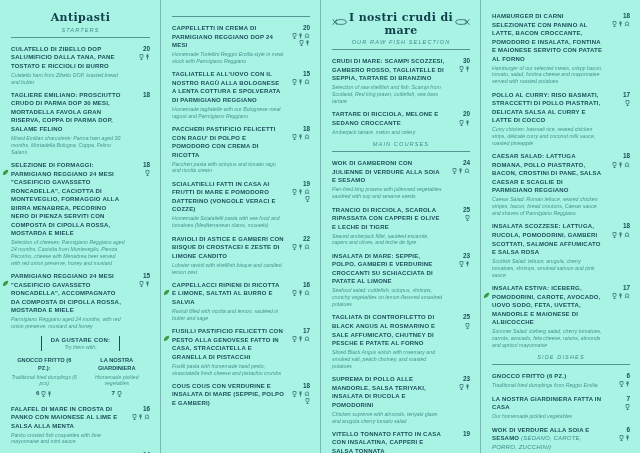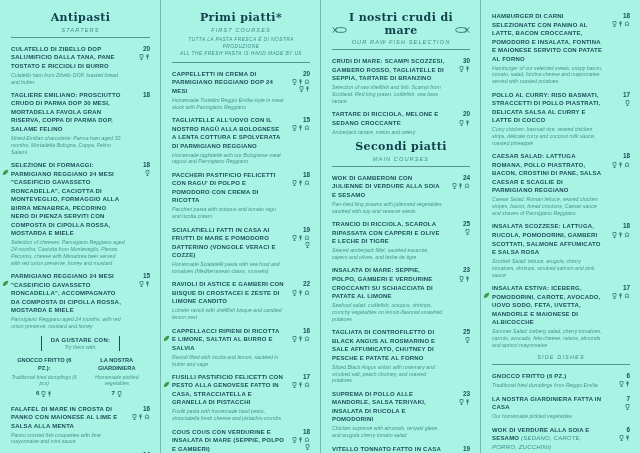--- a/index.html
+++ b/index.html
@@ -12,21 +12,21 @@
   .menu{display:flex;width:640px;height:453px;}
   .col{width:160px;box-sizing:border-box;padding:12px 10px 12px 11px;position:relative;}
   .col + .col{border-left:1px solid rgba(27,79,88,.35);}
 
   .sec-head{text-align:center;margin:0 0 4px;}
   .sec-title{font-family:"DejaVu Serif", serif;font-weight:bold;font-size:11px;color:#113f4c;letter-spacing:.4px;line-height:1.15;}
   .sec-sub{font-style:italic;font-size:5.6px;letter-spacing:1.1px;color:#3e8e8a;margin-top:2px;}
   .sec-note{font-style:italic;font-size:4.9px;letter-spacing:.4px;color:#3e8e8a;margin-top:3px;line-height:1.5;}
   .rule{border:none;border-top:1px solid rgba(20,70,80,.55);margin:4px 0 7px;}
 
-  .fish-row{display:flex;align-items:center;justify-content:space-between;}
+  .fish-row{display:flex;align-items:flex-start;justify-content:space-between;}
   .fish-row .sec-center{flex:1;}
 
   .item{display:flex;margin-bottom:5.5px;position:relative;}
   .item-left{flex:1;padding-right:5px;}
   .item-name{font-weight:bold;font-size:6px;letter-spacing:.2px;color:#1b4f58;line-height:1.42;text-transform:uppercase;}
   .item-subname{font-weight:normal;font-style:italic;color:#3e8e8a;}
   .item-desc{font-style:italic;font-size:5.2px;color:#47968e;line-height:1.32;margin-top:1.5px;}
   .item-right{width:20px;text-align:right;flex-shrink:0;}
   .price{font-weight:bold;font-size:6.4px;color:#1b4f58;line-height:1.2;}
   .allergens{display:flex;justify-content:flex-end;gap:1px;margin-top:1.5px;flex-wrap:wrap;}
@@ -195,25 +195,20 @@
         <span class="leaf"></span>
         <div class="item-left">
           <div class="item-name">FAGOTTINO DI PASTA FILLO RIPIENO DI JULIENNE DI VERDURE ALLA SOIA E SESAMO, SU CREMA DI CAROTE E ARANCIA</div>
         </div>
         <div class="item-right">
           <div class="price">14</div>
         </div>
       </div>
     </div>
     <div class="col">
-      <div class="sec-head">
-        <div class="sec-title">Primi piatti*</div>
-        <div class="sec-sub">FIRST COURSES</div>
-        <div class="sec-note">TUTTA LA PASTA FRESCA È DI NOSTRA PRODUZIONE<div>ALL THE FRESH PASTA IS HAND MADE BY US</div></div>
-      </div>
       <hr class="rule">
       <div class="item">
         <div class="item-left">
           <div class="item-name">CAPPELLETTI IN CREMA DI PARMIGIANO REGGIANO DOP 24 MESI</div>
           <div class="item-desc">Homemade Tortellini Reggio Emilia style in meat stock with Parmigiano Reggiano</div>
         </div>
         <div class="item-right">
           <div class="price">20</div>
           <div class="allergens">
             <span>
@@ -506,21 +501,20 @@
             </span>
             <span>
               <svg width="5" height="6" viewBox="0 0 5 6">
                 <path d="M2.5 .4v5.2 M2.5 1.6L1 .8 M2.5 1.6L4 .8 M2.5 3.2L1 2.4 M2.5 3.2L4 2.4" fill="none" stroke="#1b4f58" stroke-width=".6"></path>
               </svg>
             </span>
           </div>
         </div>
       </div>
       <div class="sec-head">
-        <div class="sec-title">Secondi piatti</div>
         <div class="sec-sub">MAIN COURSES</div>
       </div>
       <hr class="rule">
       <div class="item">
         <div class="item-left">
           <div class="item-name">WOK DI GAMBERONI CON JULIENNE DI VERDURE ALLA SOIA E SESAMO</div>
           <div class="item-desc">Pan-fried king prawns with julienned vegetables sautéed with soy and sesame seeds</div>
         </div>
         <div class="item-right">
           <div class="price">24</div>

